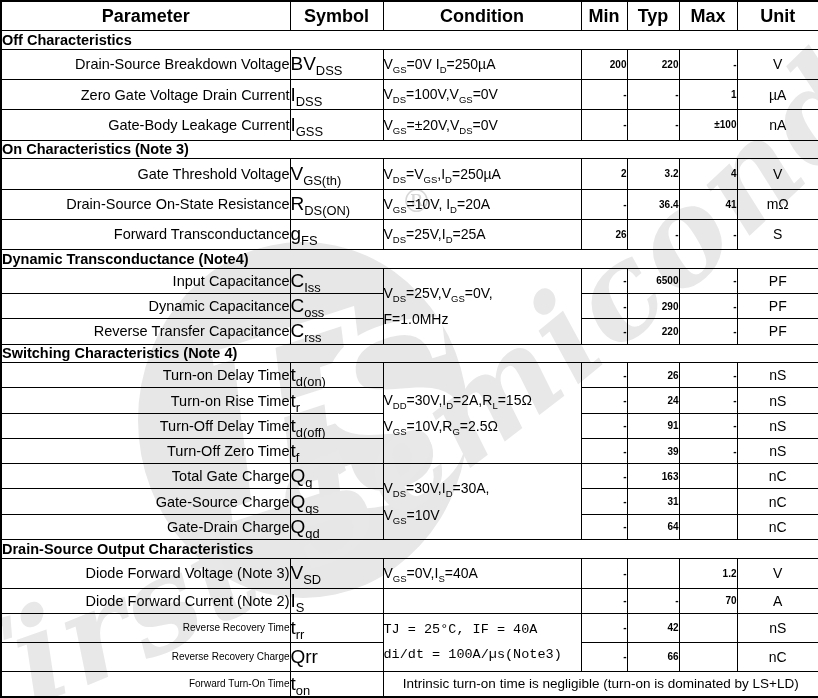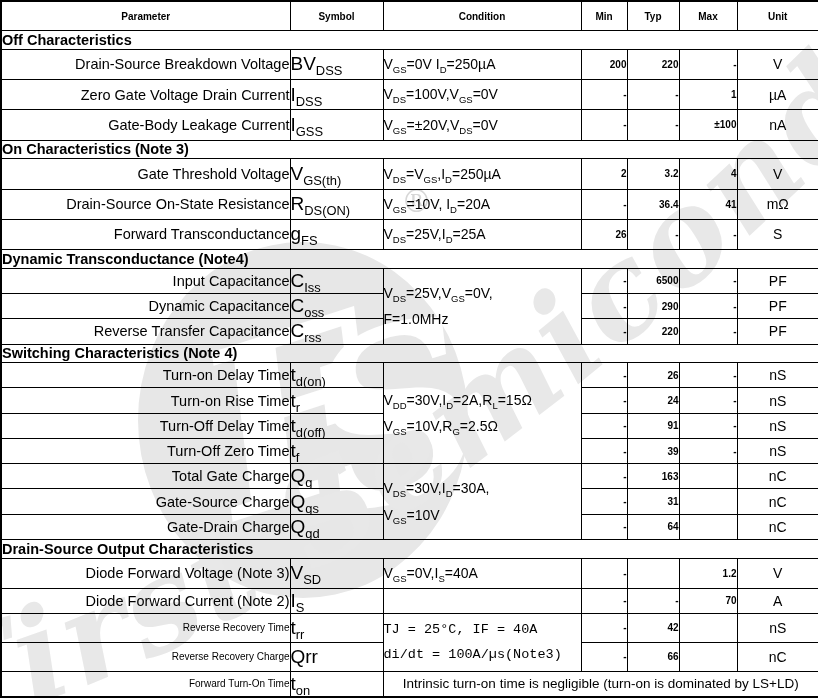--- a/index.html
+++ b/index.html
@@ -6,21 +6,21 @@
   .page{position:relative;width:818px;height:698px;overflow:hidden;background:#fff;
         font-family:"Liberation Sans",sans-serif;color:#000;}
   
   .wm{position:absolute;inset:0;z-index:0;pointer-events:none;}
   
   table.ds{position:relative;z-index:1;width:818px;height:698px;border-collapse:collapse;
            table-layout:fixed;background:transparent;}
   table.ds th,table.ds td{border:1px solid #000;padding:0;vertical-align:middle;
            font-family:"Liberation Sans",sans-serif;overflow:hidden;}
   table.ds{border:2px solid #000;}
-  th.hdr{font-size:10px;font-weight:bold;text-align:center;height:28px;}
+  th.hdr{font-size:18px;font-weight:bold;text-align:center;height:28px;}
   td.sec{font-size:14.5px;font-weight:bold;text-align:left;padding-left:9px;margin-left:44px;}
   td.param{font-size:14.5px;text-align:right;padding-left:9px;}
   td.param.sm{font-size:10px;}
   td.sym{font-size:19px;}
   td.cond{font-size:14px;text-align:left;line-height:1.9;}
   td.cond.sm{font-size:13.5px;font-family:Liberation Mono, monospace;}
   td.v{font-size:10px;text-align:right;font-weight:bold;}
   td.unit{font-size:14px;text-align:center;}
   td.note{font-size:13.5px;text-align:center;border-radius:9px;}
   sub{font-size:0.68em;line-height:0;}

